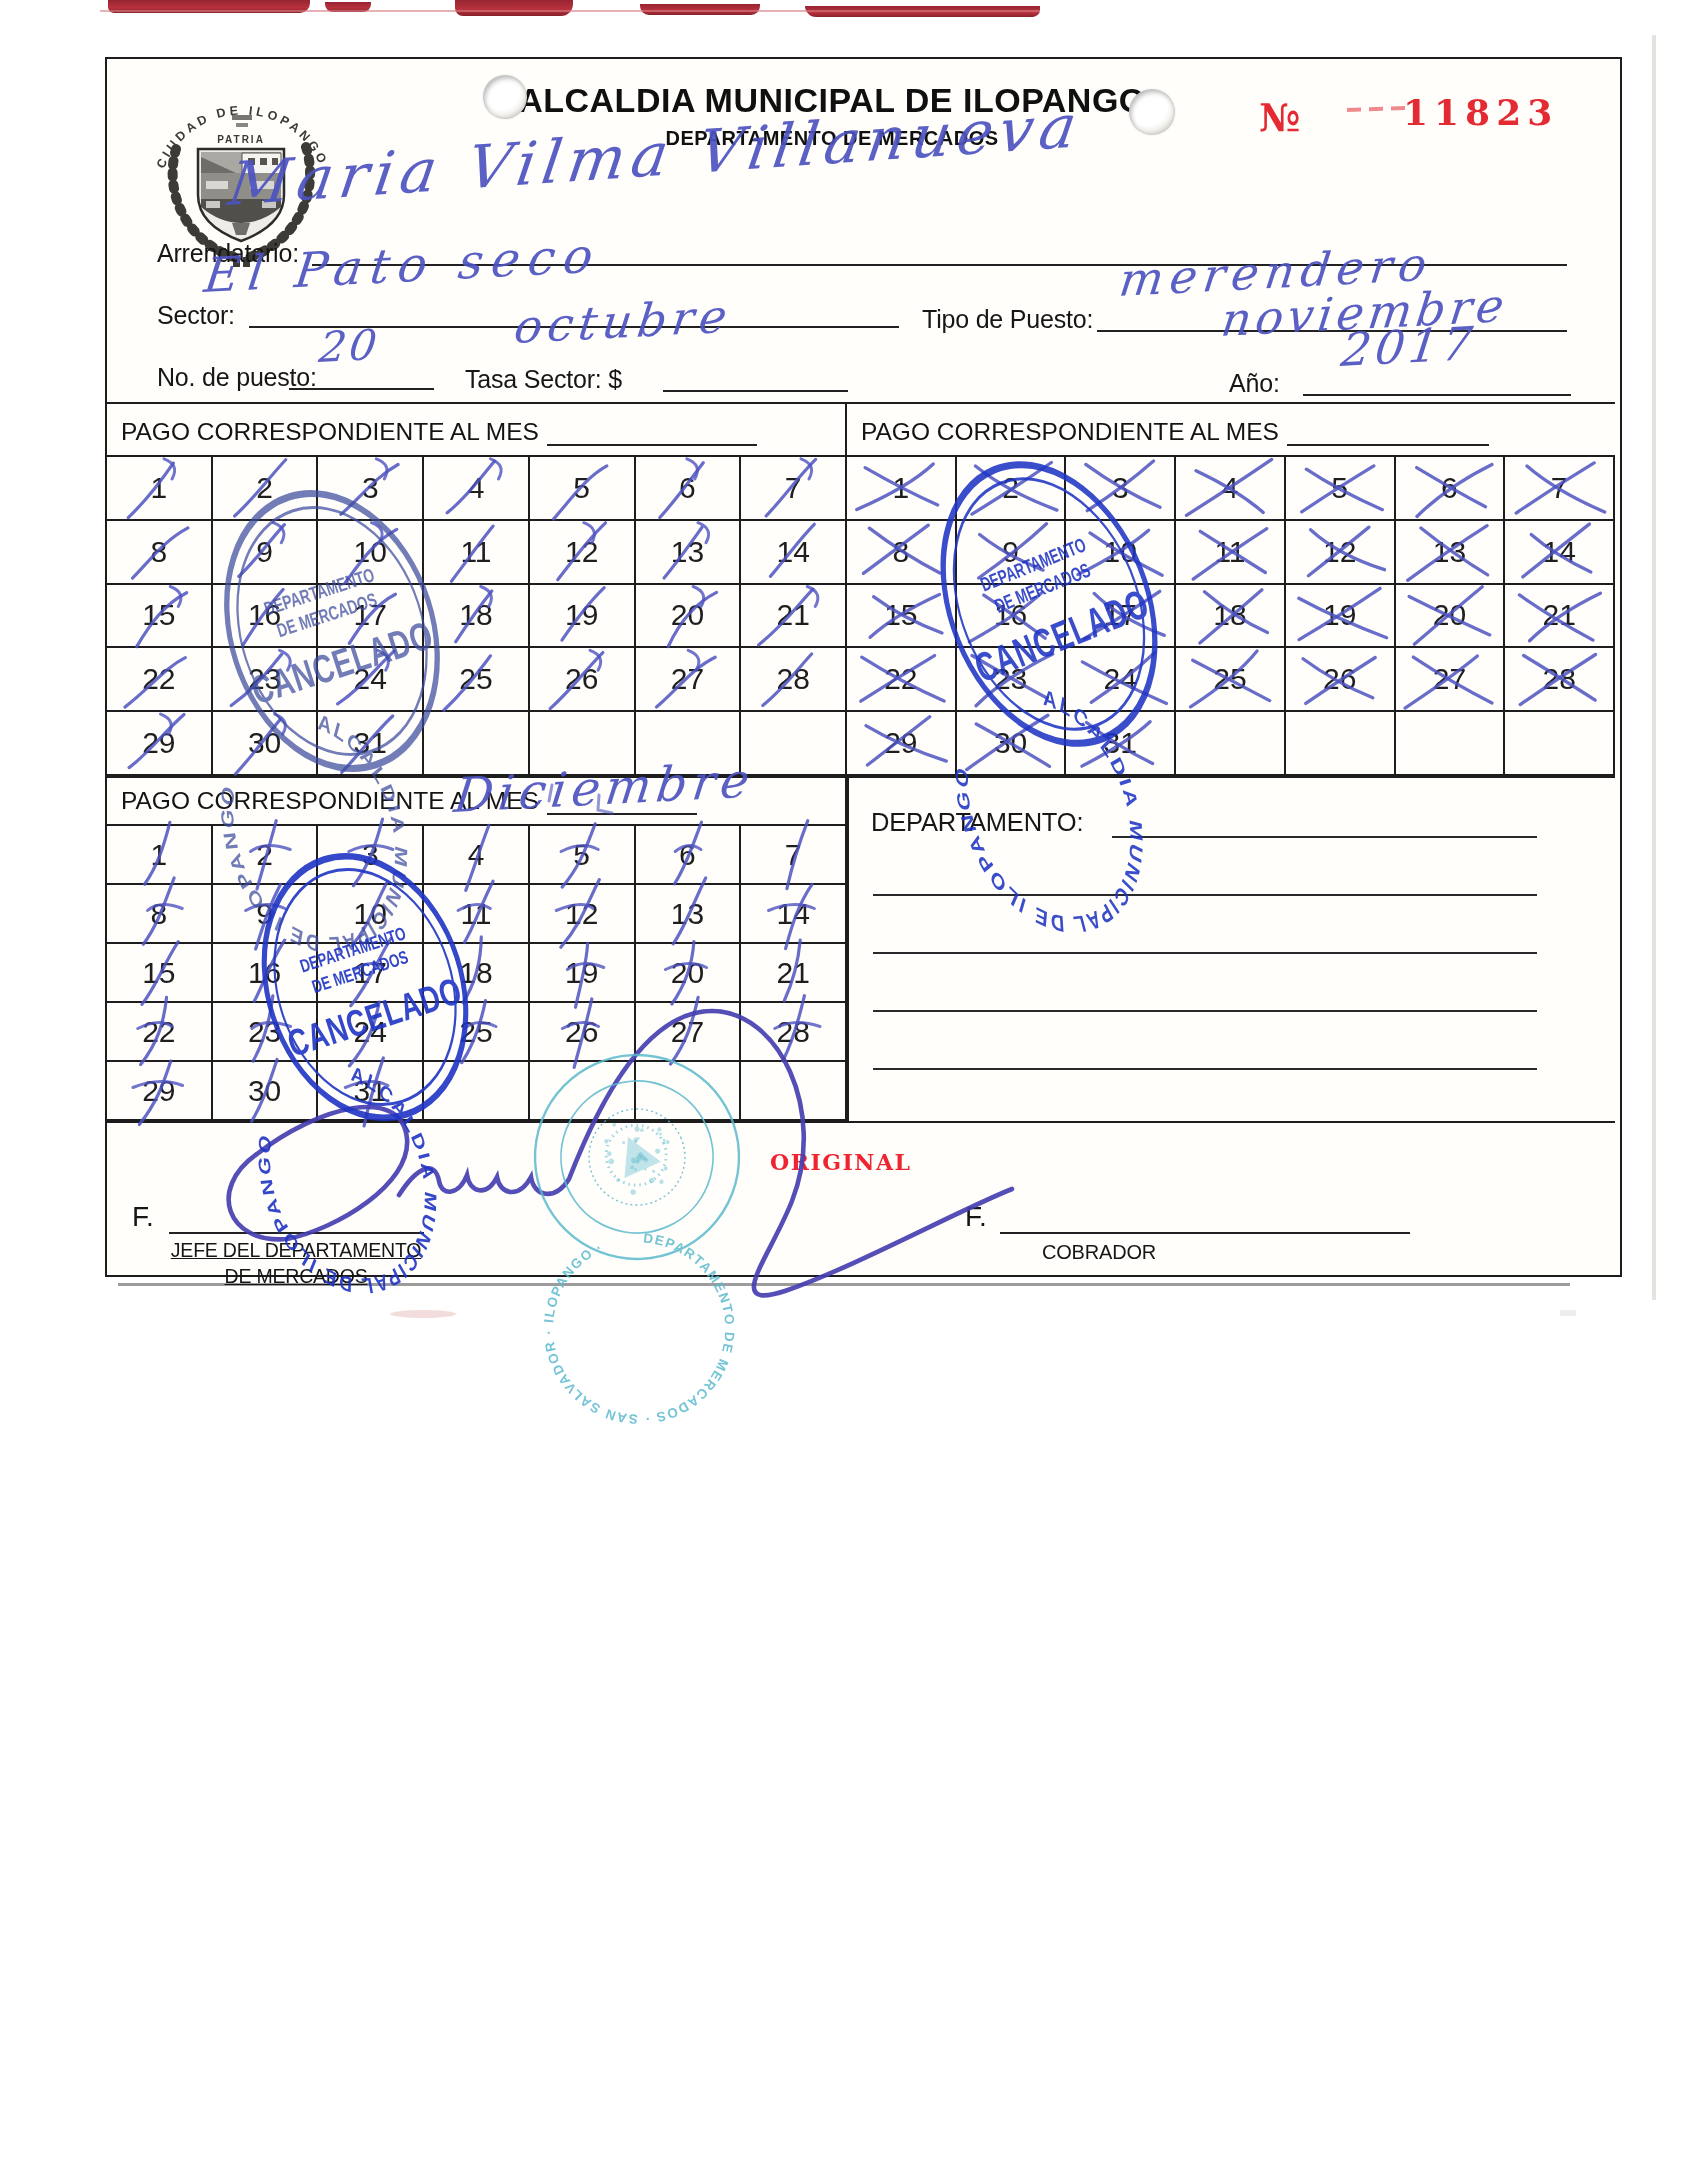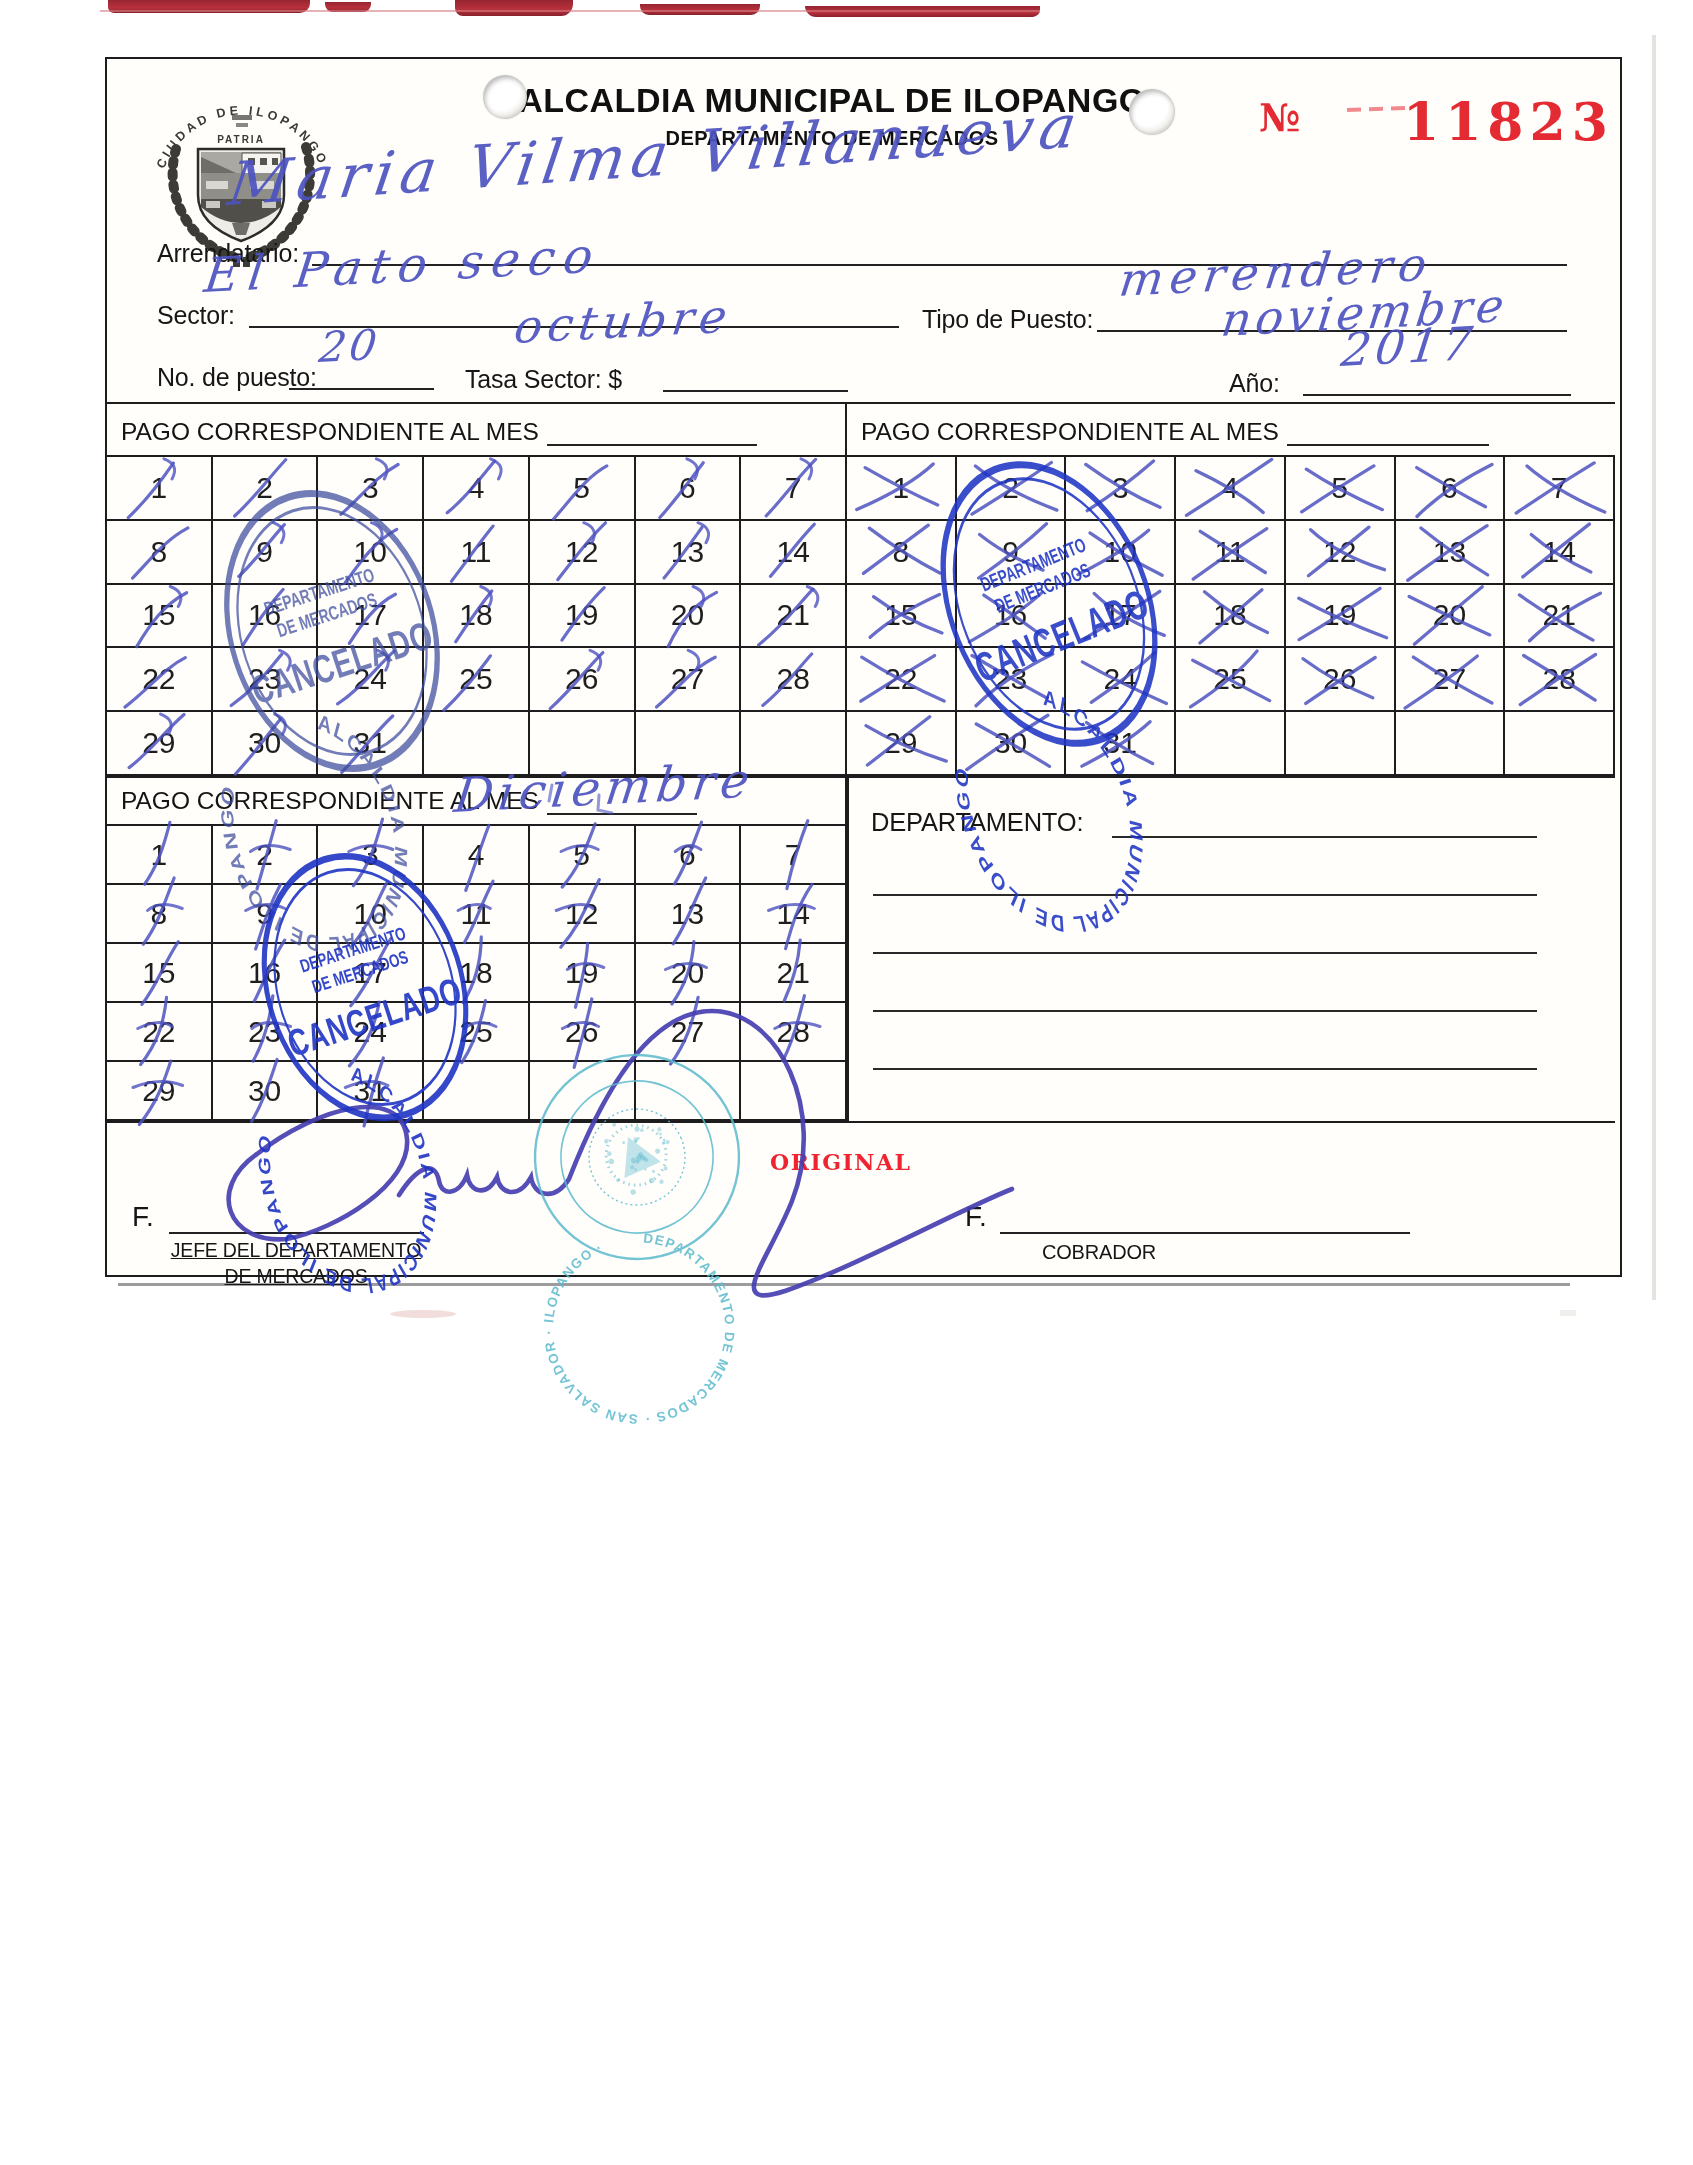--- a/index.html
+++ b/index.html
@@ -18,21 +18,21 @@
   .hw{position:absolute;font-family:"DejaVu Serif",serif;font-style:italic;color:#4d53c0;
       transform:skewX(-10deg) rotate(-3deg);transform-origin:left bottom;opacity:.92;
       white-space:nowrap;letter-spacing:3px;line-height:1;}
   .titleblock{position:absolute;left:320px;top:22px;width:810px;text-align:center;color:#101010;}
   .t1{font-size:34px;font-weight:bold;letter-spacing:0.5px;white-space:nowrap;}
   .t2{font-size:20px;font-weight:bold;margin-top:7px;letter-spacing:0.5px;white-space:nowrap;}
   .hole{position:absolute;border-radius:50%;background:radial-gradient(circle at 42% 38%, #ffffff 48%, #f2f1ed 62%, #c9c8c2 78%, #9a9992 90%);
         box-shadow:inset 2px 3px 5px rgba(0,0,0,.28), 0 0 2px rgba(0,0,0,.12);}
   .red{color:#e42b33;}
   .no-label{position:absolute;font-family:"DejaVu Serif",serif;font-weight:bold;font-size:38px;}
-  .no-value{position:absolute;font-family:"DejaVu Serif",serif;font-weight:bold;font-size:52px;letter-spacing:6px;}
+  .no-value{position:absolute;font-family:"DejaVu Serif",serif;font-weight:bold;font-size:36px;letter-spacing:6px;}
   .no-dashes{position:absolute;width:58px;height:4px;opacity:.55;
      background:repeating-linear-gradient(90deg,#e42b33 0 14px,transparent 14px 22px);transform:rotate(-2deg);}
   
   .region{position:absolute;box-sizing:border-box;border-color:#1d1d1d;border-style:solid;border-width:0;}
   .hcell{display:flex;align-items:flex-end;padding:0 0 9px 14px;font-size:24.5px;color:#141414;white-space:nowrap;}
   .uline{flex:1;border-bottom:2.5px solid #222;height:2px;margin-left:8px;}
   .cal{position:absolute;display:grid;grid-template-columns:repeat(7,1fr);grid-template-rows:repeat(5,1fr);}
   .cal .cell{box-sizing:border-box;border-right:2.2px solid #1d1d1d;border-bottom:2.2px solid #1d1d1d;
              display:flex;align-items:center;justify-content:center;font-size:30px;color:#1e1e1e;}
   .obsline{position:absolute;border-bottom:2.5px solid #2a2a2a;height:2px;}

